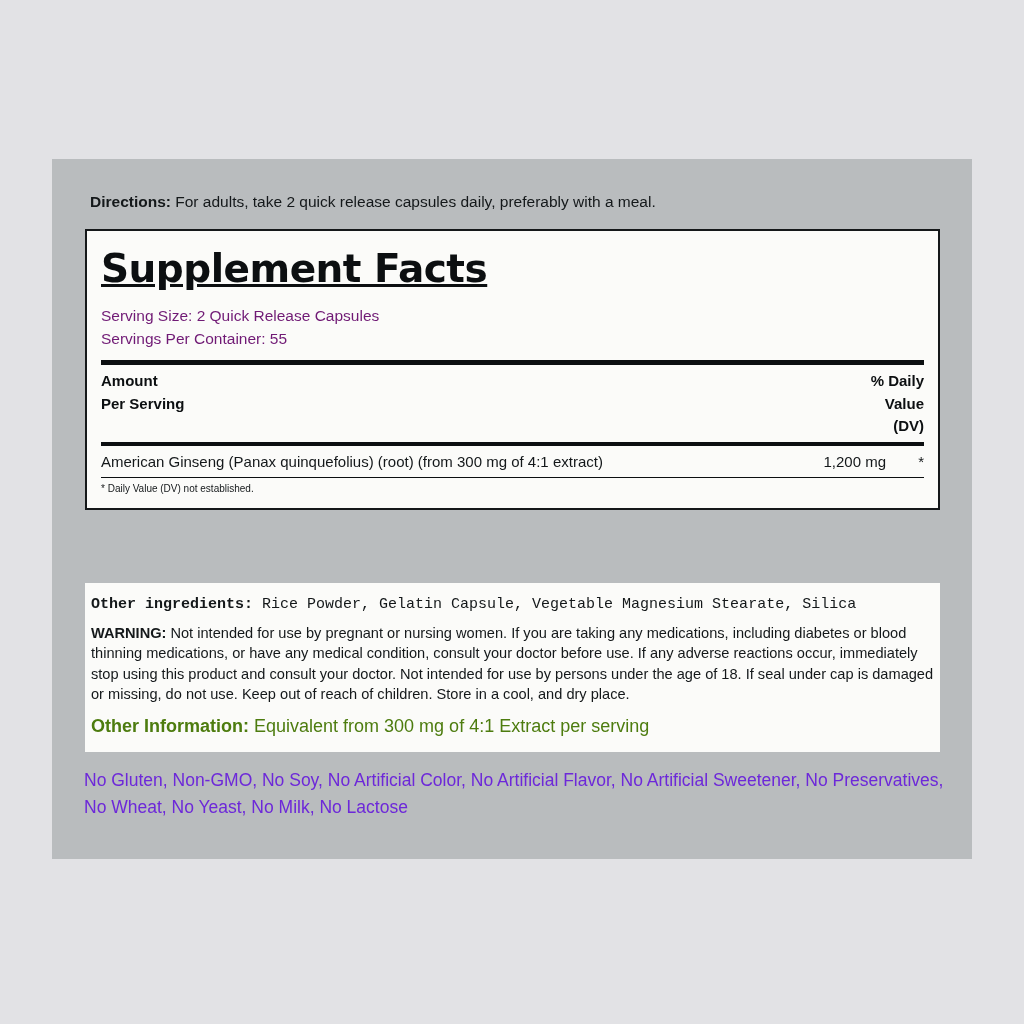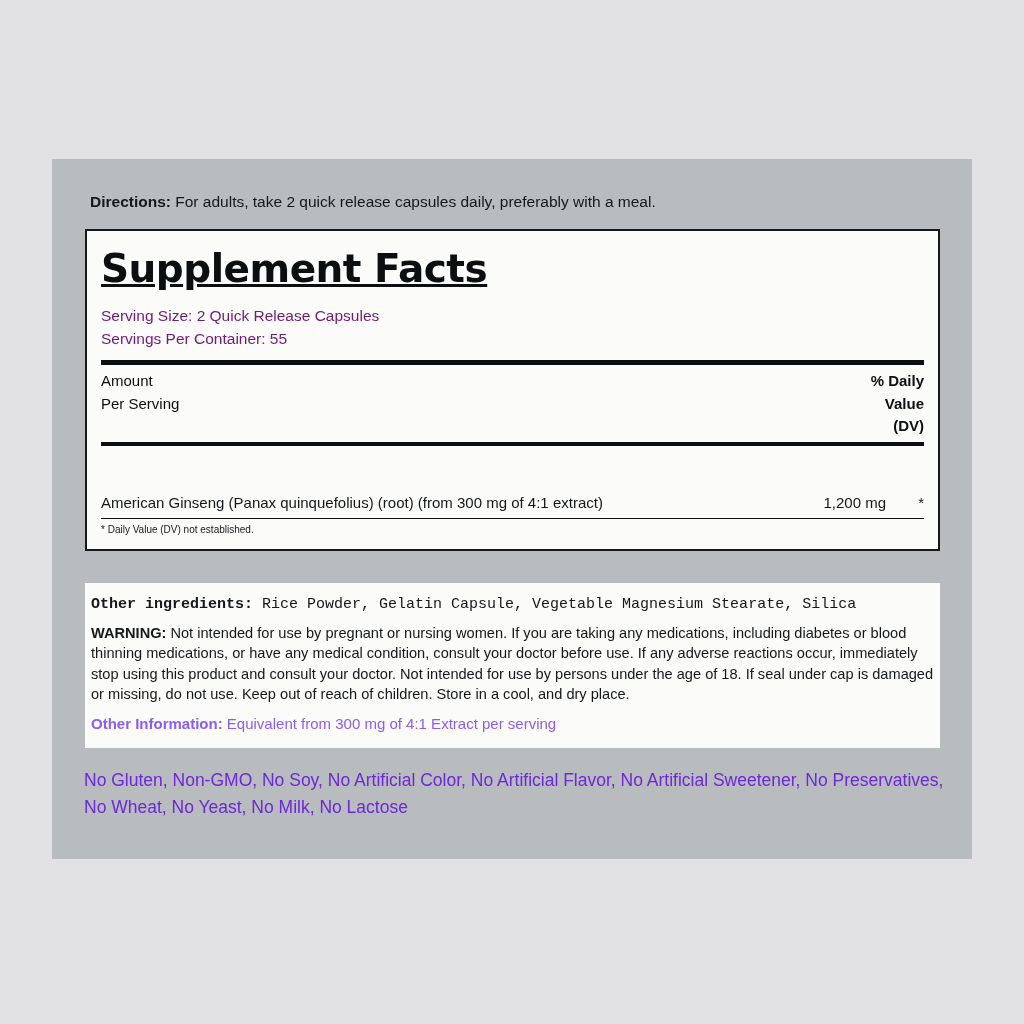--- a/index.html
+++ b/index.html
@@ -77,39 +77,39 @@
     border-top: 1.5px solid #0c0f11;
   }
   .amount-row {
     display: flex;
     justify-content: space-between;
     align-items: flex-start;
     padding: 5px 0 4px 0;
   }
   .amount-left {
     font-size: 15px;
-    font-weight: normal;
+    font-weight: bold;
     line-height: 1.5;
     color: #0c0f11;
   }
   .amount-right {
     font-size: 15px;
     font-weight: bold;
     line-height: 1.5;
     color: #0c0f11;
     text-align: right;
   }
   .ingredient-row {
     display: flex;
     align-items: baseline;
     padding: 7px 0 7px 0;
     font-size: 15px;
     color: #14181a;
   }
-  .ing-name { flex: 1 1 auto; margin-top: 41px; }
+  .ing-name { flex: 1 1 auto; }
   .ing-amt {
     width: 110px;
     text-align: right;
     padding-right: 16px;
     white-space: nowrap;
   }
   .ing-dv {
     width: 22px;
     text-align: right;
   }
@@ -134,22 +134,22 @@
     padding: 4px 0 6px 0;
     font-family: Liberation Mono, monospace;
   }
   .warning {
     font-size: 14.6px;
     color: #14181a;
     line-height: 1.38;
     padding: 2px 0 6px 0;
   }
   .other-info {
-    font-size: 15px;
-    color: #8b5cf6;
+    font-size: 18px;
+    color: #4d7c0f;
     line-height: 1.35;
     padding: 4px 0 2px 0;
   }
   .free-from {
     position: absolute;
     left: 32px;
     top: 608px;
     width: 870px;
     font-size: 17.5px;
     color: #6d28d9;

